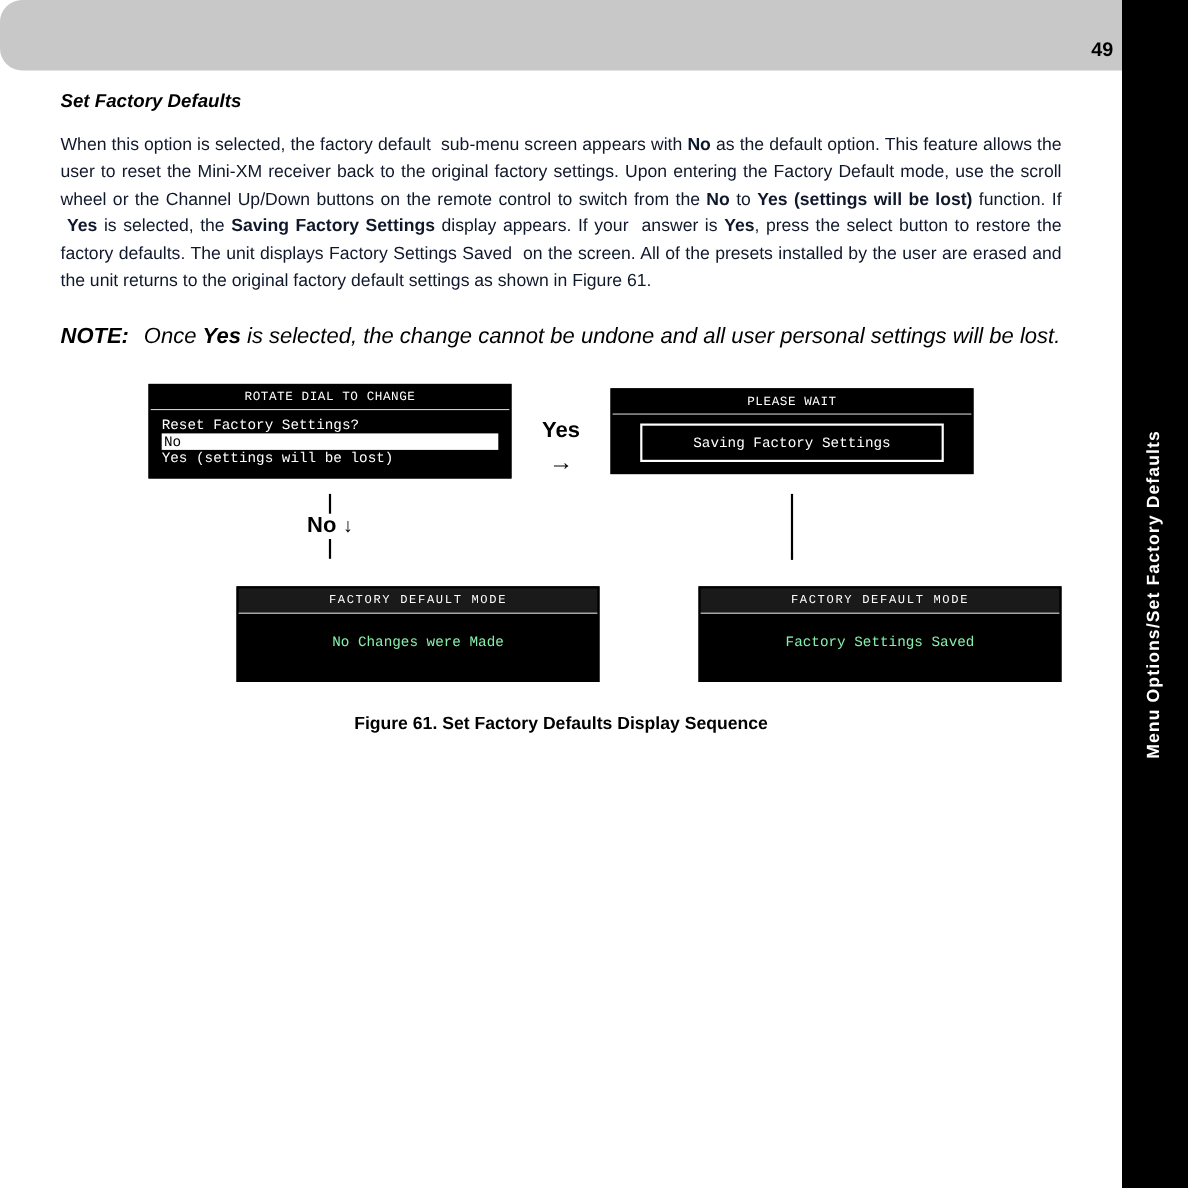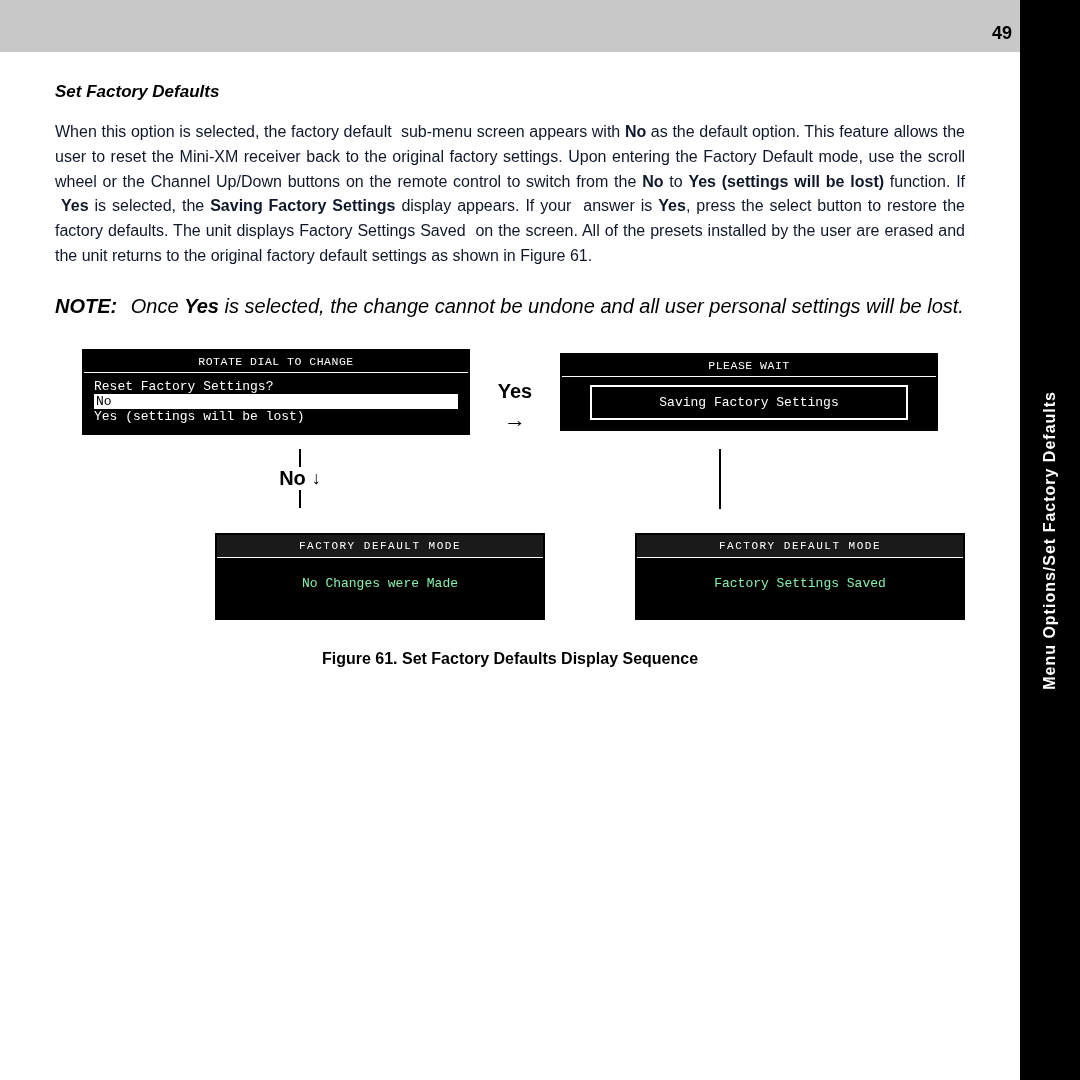--- a/index.html
+++ b/index.html
@@ -8,23 +8,24 @@
       height: 1080px;
       background: #fff;
       font-family: Arial, sans-serif;
       overflow: hidden;
       position: relative;
     }
 
     
     .top-bar {
       width: 100%;
-      height: 52px;
+      height: 64px;
       background: #c8c8c8;
       position: relative;
+      border-radius: 20px;
     }
     .page-number {
       position: absolute;
       right: 68px;
       bottom: 8px;
       font-size: 18px;
       font-weight: bold;
       color: #000;
     }
 
@@ -100,21 +101,21 @@
       gap: 14px;
     }
 
     
     .screen-box {
       border: 2px solid #000;
       background: #000;
       color: #fff;
       font-family: 'Courier New', monospace;
       font-size: 13px;
-      width: 388px;
+      width: 330px;
       flex-shrink: 0;
     }
     .screen-box .screen-header {
       background: #000;
       color: #fff;
       text-align: center;
       padding: 4px 6px;
       font-size: 11.5px;
       letter-spacing: 0.5px;
       border-bottom: 1px solid #fff;
@@ -136,21 +137,21 @@
       color: #fff;
     }
 
     
     .screen-box-right {
       border: 2px solid #000;
       background: #000;
       color: #fff;
       font-family: 'Courier New', monospace;
       font-size: 13px;
-      width: 378px;
+      width: 330px;
       flex-shrink: 0;
     }
     .screen-box-right .screen-header {
       background: #000;
       color: #fff;
       text-align: center;
       padding: 4px 6px;
       font-size: 11.5px;
       letter-spacing: 0.5px;
       border-bottom: 1px solid #fff;

